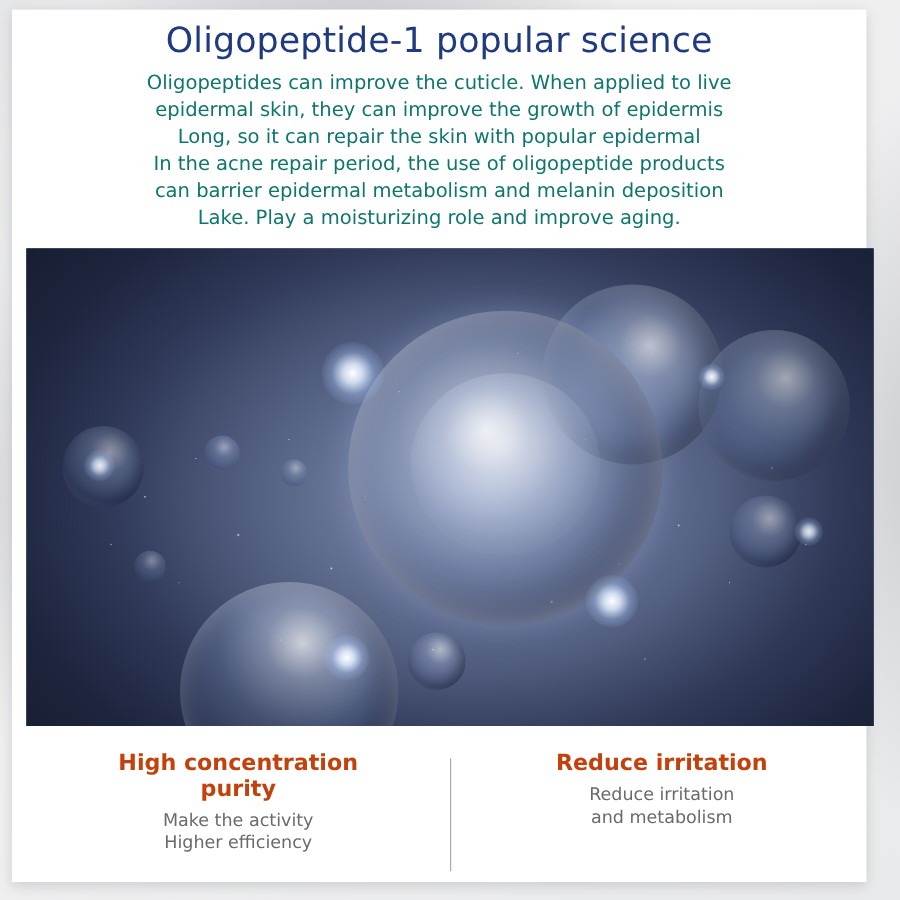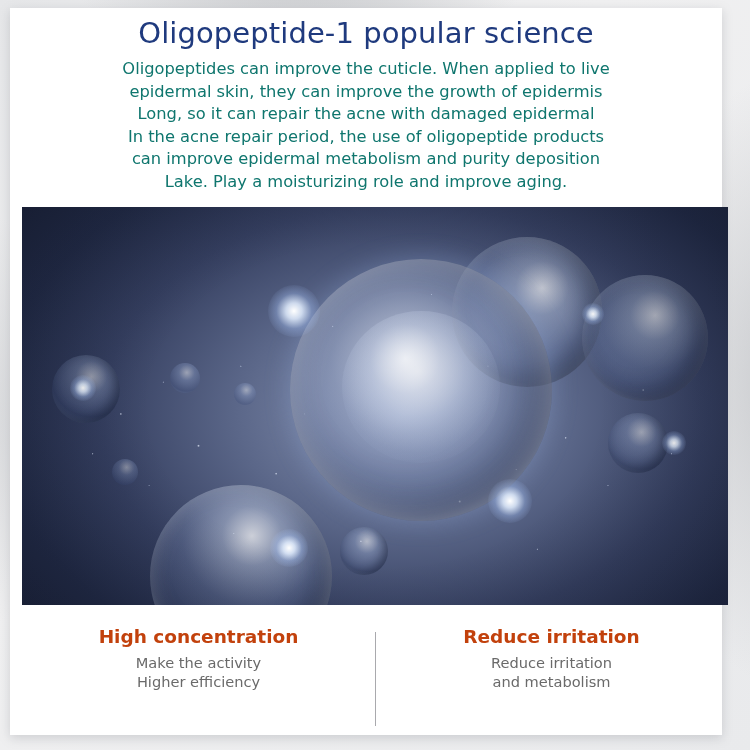--- a/index.html
+++ b/index.html
@@ -255,23 +255,23 @@
 
 <div class="page-backdrop"></div>
 
 <div class="card">
 
   <div class="headline">Oligopeptide-1 popular science</div>
 
   <div class="bodycopy">
     <p>Oligopeptides can improve the cuticle. When applied to live</p>
     <p>epidermal skin, they can improve the growth of epidermis</p>
-    <p>Long, so it can repair the acne with damaged epidermal</p>
+    <p>Long, so it can repair the skin with popular epidermal</p>
     <p>In the acne repair period, the use of oligopeptide products</p>
-    <p>can improve epidermal metabolism and purity deposition</p>
+    <p>can barrier epidermal metabolism and melanin deposition</p>
     <p>Lake. Play a moisturizing role and improve aging.</p>
   </div>
 
   <div class="hero">
     <div class="hero-layer"></div>
     <div class="speckles"></div>
 
     <div class="bubble bubble-ur"></div>
     <div class="bubble bubble-right"></div>
     <div class="bubble bubble-sm5"></div>
@@ -291,20 +291,21 @@
     <div class="glint glint-f"></div>
 
     <div class="vignette"></div>
   </div>
 
   <div class="features">
 
     <div class="feature">
       <div class="feature-title">
         <div>High concentration</div>
+        <div>purity</div>
       </div>
       <div class="feature-desc">
         <div>Make the activity</div>
         <div>Higher efficiency</div>
       </div>
     </div>
 
 
     <div class="feature">
       <div class="feature-title">

